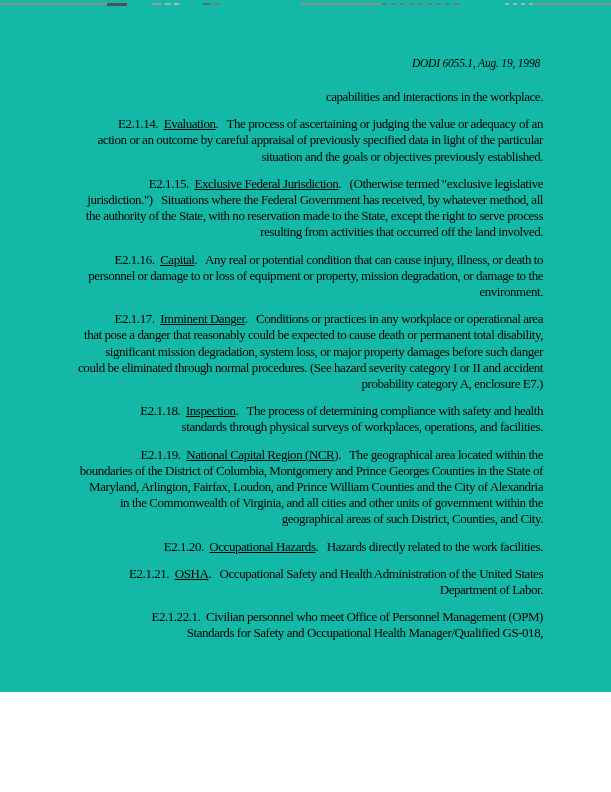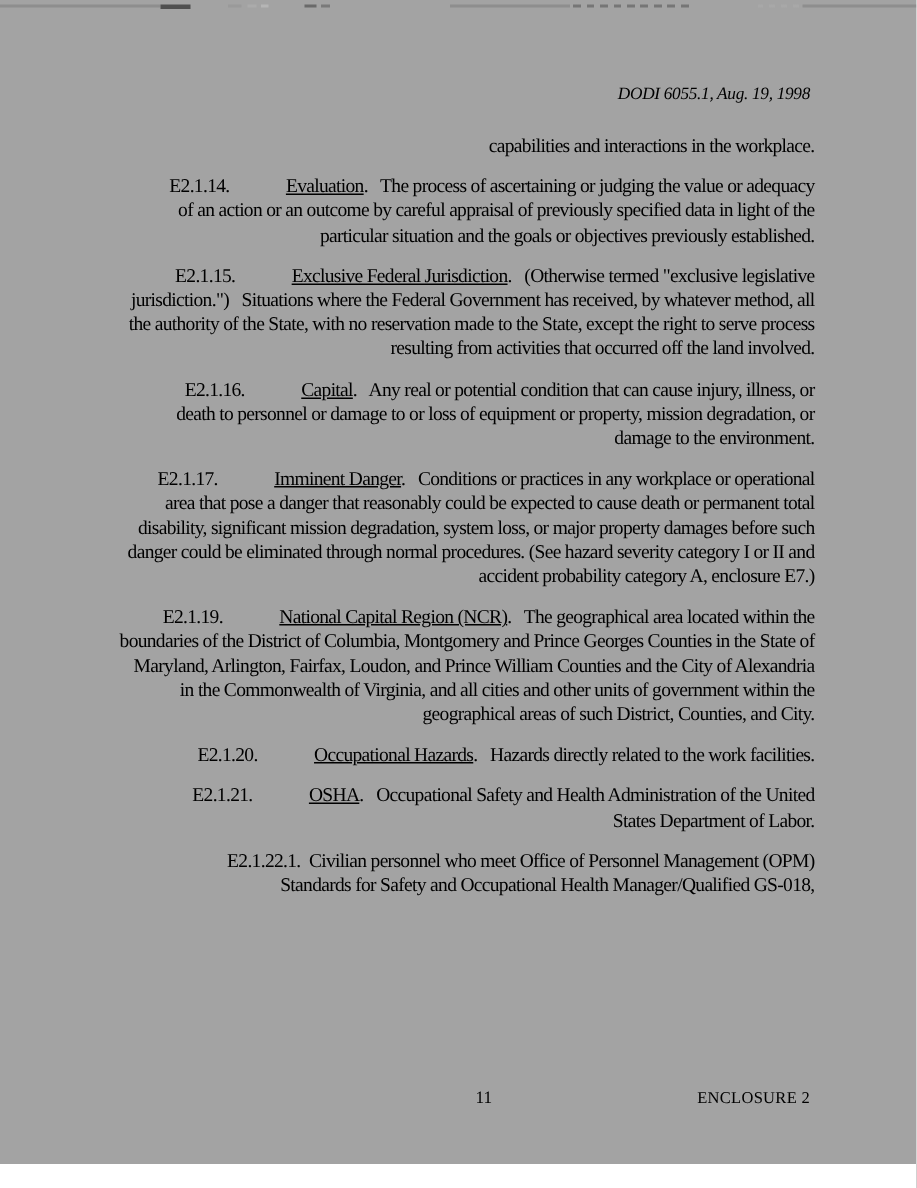--- a/index.html
+++ b/index.html
@@ -1,35 +1,35 @@
 <!DOCTYPE html>
 <html><head>
 <meta charset="utf-8">
 <style>
   html,body { margin:0; padding:0; background:#fff; }
   .page {
-    position:relative; width:611px; height:776px; background:#a3a3a3;
+    position:relative; width:611px; height:692px; background:#14b8a6;
     font-family:"Liberation Serif","DejaVu Serif",serif; color:#000;
     overflow:hidden;
   }
   .scan-line { position:absolute; top:0; left:0; width:611px; height:10px; }
   .scan-seg { position:absolute; top:3px; height:2px; }
   .header-citation {
     position:absolute; top:57px; right:71px;
     font-style:italic; font-size:11.5px; letter-spacing:-0.2px; font-weight:500;
   }
   .content {
     position:absolute; left:78px; top:89px; width:465px;
     font-size:13px; line-height:16.2px; letter-spacing:-0.45px;
     text-align:right;
   }
   .content p { margin:0 0 11px 0; white-space:pre-wrap; }
   .content p.indent-normal { text-indent:25px; }
   .content p.indent-deep   { text-indent:50px; }
-  .term { text-decoration:underline;margin-left:32px; }
+  .term { text-decoration:underline; }
   .footer-page-number {
     position:absolute; top:726px; left:17px; width:611px;
     text-align:center; font-size:11.5px;
   }
   .footer-enclosure {
     position:absolute; top:726px; right:71px;
     font-size:11px; letter-spacing:0.2px;
   }
 </style>
 </head>
@@ -57,20 +57,21 @@
   <p class="indent-none"><span class="body">capabilities and interactions in the workplace.</span></p>
 
   <p class="indent-normal"><span class="num">E2.1.14.  </span><span class="term">Evaluation</span><span class="dot">.</span><span class="body">   The process of ascertaining or judging the value or adequacy of an action or an outcome by careful appraisal of previously specified data in light of the particular situation and the goals or objectives previously established.</span></p>
 
   <p class="indent-normal"><span class="num">E2.1.15.  </span><span class="term">Exclusive Federal Jurisdiction</span><span class="dot">.</span><span class="body">   (Otherwise termed "exclusive legislative jurisdiction.")   Situations where the Federal Government has received, by whatever method, all the authority of the State, with no reservation made to the State, except the right to serve process resulting from activities that occurred off the land involved.</span></p>
 
   <p class="indent-normal"><span class="num">E2.1.16.  </span><span class="term">Capital</span><span class="dot">.</span><span class="body">   Any real or potential condition that can cause injury, illness, or death to personnel or damage to or loss of equipment or property, mission degradation, or damage to the environment.</span></p>
 
   <p class="indent-normal"><span class="num">E2.1.17.  </span><span class="term">Imminent Danger</span><span class="dot">.</span><span class="body">   Conditions or practices in any workplace or operational area that pose a danger that reasonably could be expected to cause death or permanent total disability, significant mission degradation, system loss, or major property damages before such danger could be eliminated through normal procedures. (See hazard severity category I or II and accident probability category A, enclosure E7.)</span></p>
 
+  <p class="indent-normal"><span class="num">E2.1.18.  </span><span class="term">Inspection</span><span class="dot">.</span><span class="body">   The process of determining compliance with safety and health standards through physical surveys of workplaces, operations, and facilities.</span></p>
 
   <p class="indent-normal"><span class="num">E2.1.19.  </span><span class="term">National Capital Region (NCR)</span><span class="dot">.</span><span class="body">   The geographical area located within the boundaries of the District of Columbia, Montgomery and Prince Georges Counties in the State of Maryland, Arlington, Fairfax, Loudon, and Prince William Counties and the City of Alexandria in the Commonwealth of Virginia, and all cities and other units of government within the geographical areas of such District, Counties, and City.</span></p>
 
   <p class="indent-normal"><span class="num">E2.1.20.  </span><span class="term">Occupational Hazards</span><span class="dot">.</span><span class="body">   Hazards directly related to the work facilities.</span></p>
 
   <p class="indent-normal"><span class="num">E2.1.21.  </span><span class="term">OSHA</span><span class="dot">.</span><span class="body">   Occupational Safety and Health Administration of the United States Department of Labor.</span></p>
 
 
   <p class="indent-deep"><span class="num">E2.1.22.1.  </span><span class="body">Civilian personnel who meet Office of Personnel Management (OPM) Standards for Safety and Occupational Health Manager/Qualified GS-018,</span></p>
 </div>

